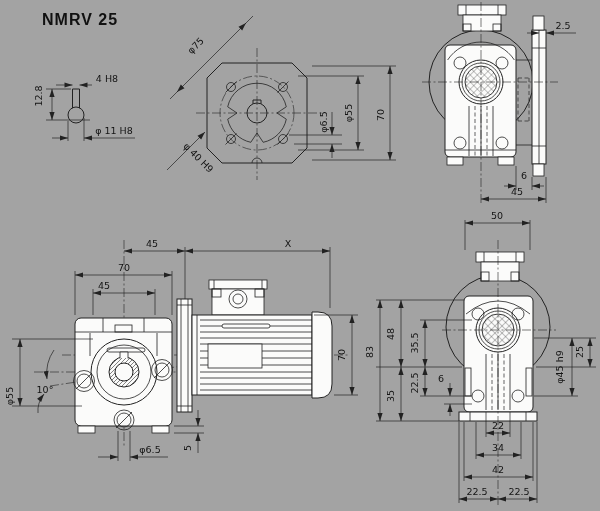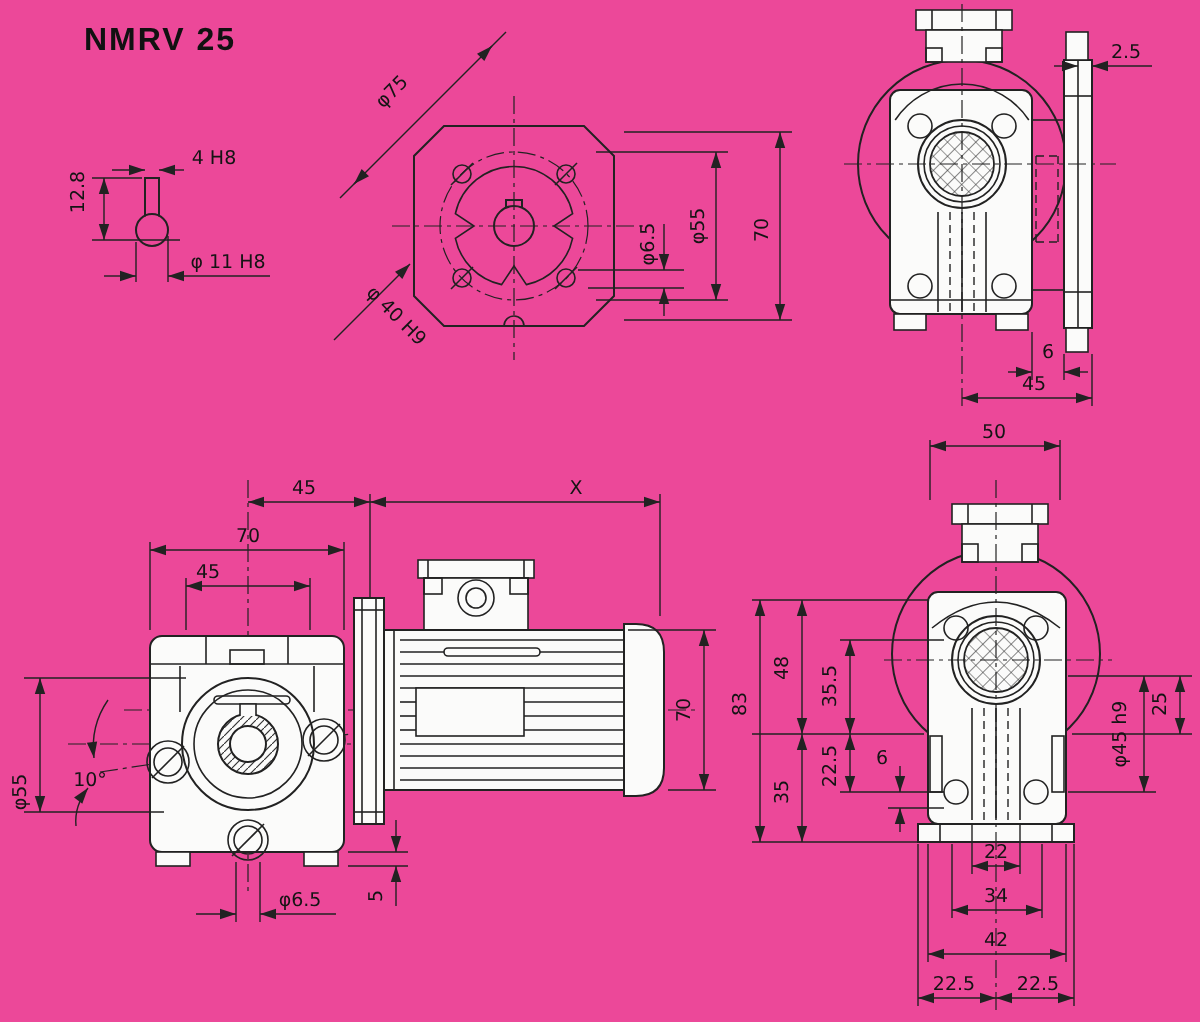--- a/index.html
+++ b/index.html
@@ -1,16 +1,16 @@
 <!DOCTYPE html>
 <html><head>
 <meta charset="utf-8">
 <style>
   html,body{margin:0;padding:0;background:#e8e8e8;}
-  .canvas{position:relative;width:600px;height:511px;background:#ec4899;overflow:hidden;
+  .canvas{position:relative;width:600px;height:511px;background:#a3a3a3;overflow:hidden;
           font-family:"Liberation Sans", sans-serif;}
   svg{display:block;}
   .title{font:bold 16px "Liberation Sans", sans-serif;letter-spacing:1px;fill:#111;}
   .dim{font:9.5px "DejaVu Sans", sans-serif;fill:#141414;}
   .ol{stroke:#222;stroke-width:1;fill:none;}
   .ol2{stroke:#222;stroke-width:.8;fill:none;}
   .fil{stroke:#222;stroke-width:1;fill:#fbfbfa;}
   .fil2{stroke:#222;stroke-width:.8;fill:#fbfbfa;}
   .dl{stroke:#222;stroke-width:.7;fill:none;}
   .cl{stroke:#222;stroke-width:.6;fill:none;stroke-dasharray:9 2.5 2 2.5;}

